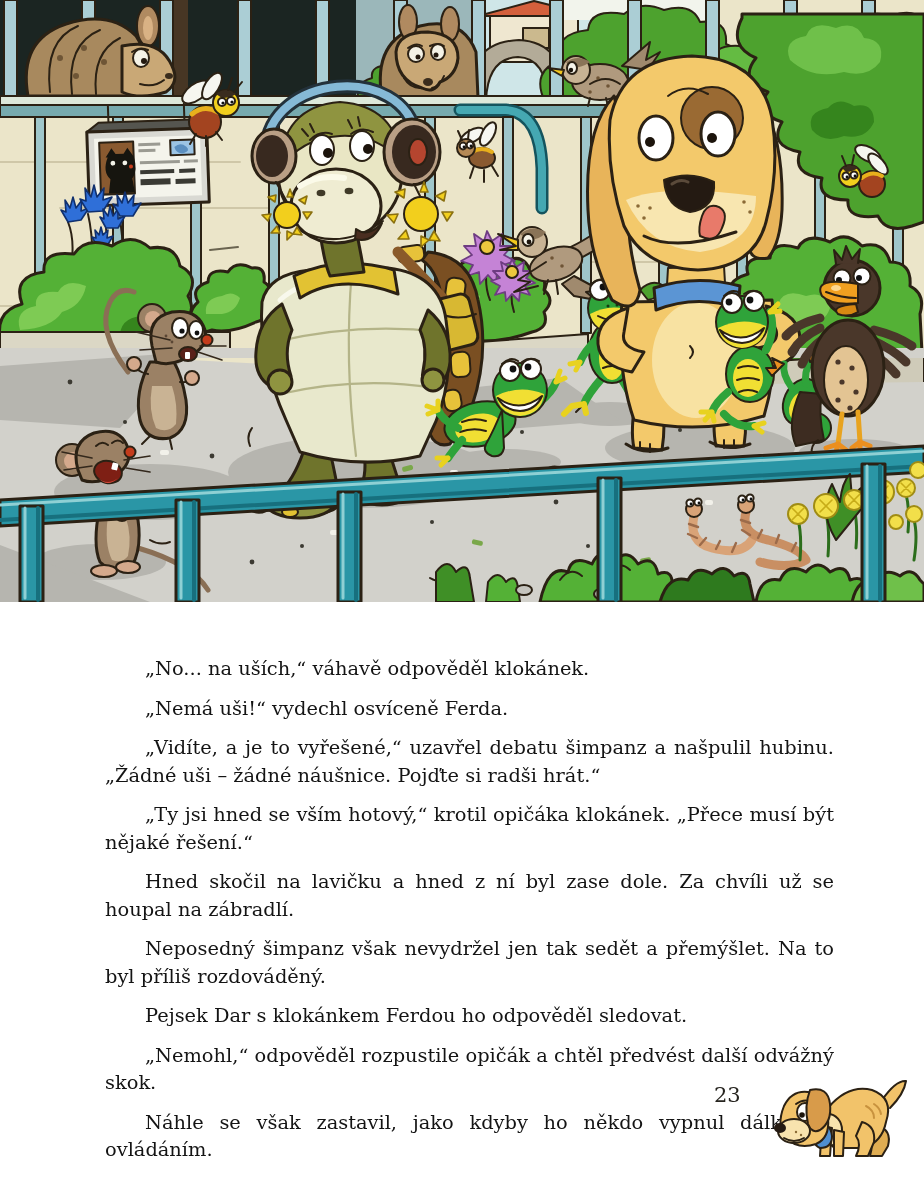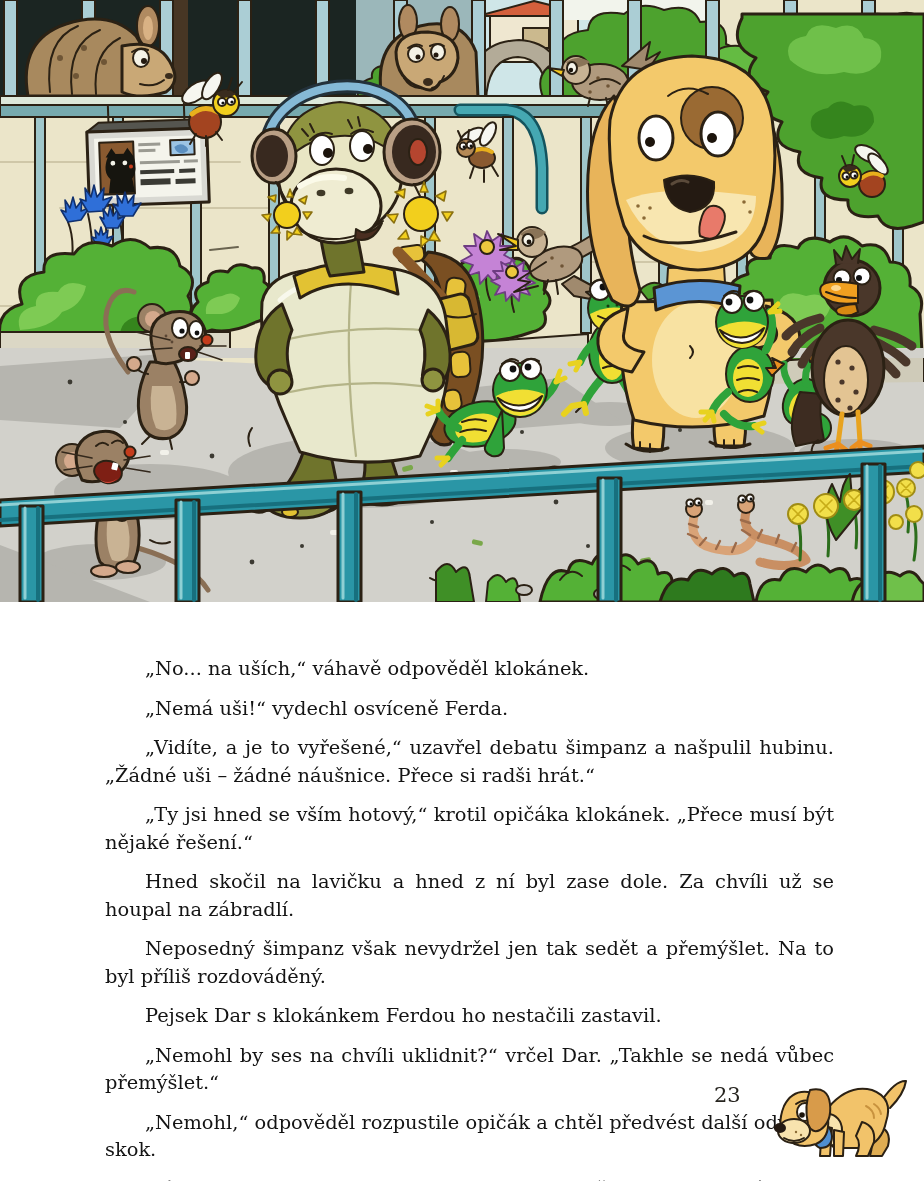--- a/index.html
+++ b/index.html
@@ -640,26 +640,25 @@
     </g>
     <g class="nf" stroke="#8fd0d4" stroke-width="3">
       <path d="M25 508 V598 M181 502 V598 M343 494 V598 M603 480 V598 M867 466 V598"></path>
     </g>
   </g>
 </svg>
 
 <section class="story">
   <p>„No... na uších,“ váhavě odpověděl klokánek.</p>
   <p>„Nemá uši!“ vydechl osvíceně Ferda.</p>
-  <p>„Vidíte, a je to vyřešené,“ uzavřel debatu šimpanz a našpulil hubinu. „Žádné uši – žádné náušnice. Přece si radši hrát.“</p>
+  <p>„Vidíte, a je to vyřešené,“ uzavřel debatu šimpanz a našpulil hubinu. „Žádné uši – žádné náušnice. Pojďte si radši hrát.“</p>
   <p>„Ty jsi hned se vším hotový,“ krotil opičáka klokánek. „Přece musí být nějaké řešení.“</p>
   <p>Hned skočil na lavičku a hned z ní byl zase dole. Za chvíli už se houpal na zábradlí.</p>
   <p>Neposedný šimpanz však nevydržel jen tak sedět a přemýšlet. Na to byl příliš rozdováděný.</p>
-  <p>Pejsek Dar s klokánkem Ferdou ho nestačili zastavil.</p>
-  <p>„Nemohl by ses na chvíli uklidnit?“ vrčel Dar. „Takhle se nedá vůbec přemýšlet.“</p>
+  <p>Pejsek Dar s klokánkem Ferdou ho odpověděl sledovat.</p>
   <p>„Nemohl,“ odpověděl rozpustile opičák a chtěl předvést další odvážný skok.</p>
   <p>Náhle se však zastavil, jako kdyby ho někdo vypnul dálkovým ovládáním.</p>
 </section>
 
 <div class="pagenum">23</div>
 
 <svg class="footdog" width="140" height="95" viewBox="0 0 140 95">
   <path d="M112 32 Q126 12 136 13 Q134 26 120 40" fill="#f2c36a" class="k2" stroke="#3a2a18"></path>
   <path d="M108 58 Q122 62 118 78 L112 88 L100 88 Q104 76 98 70 Z" fill="#e0ad52" class="k2" stroke="#3a2a18"></path>
   <path d="M58 40 Q78 16 102 22 Q124 30 116 54 Q112 74 94 80 L64 80 Q50 62 58 40 Z" fill="#f2c36a" class="k2" stroke="#3a2a18"></path>

